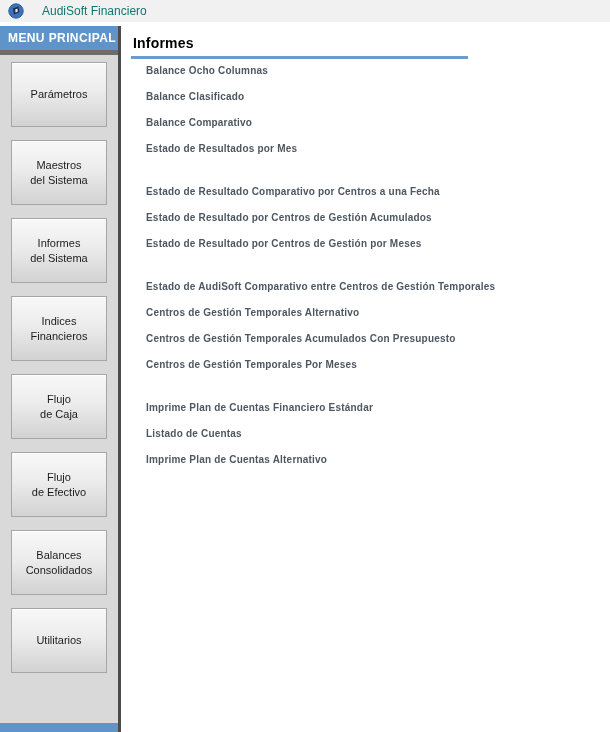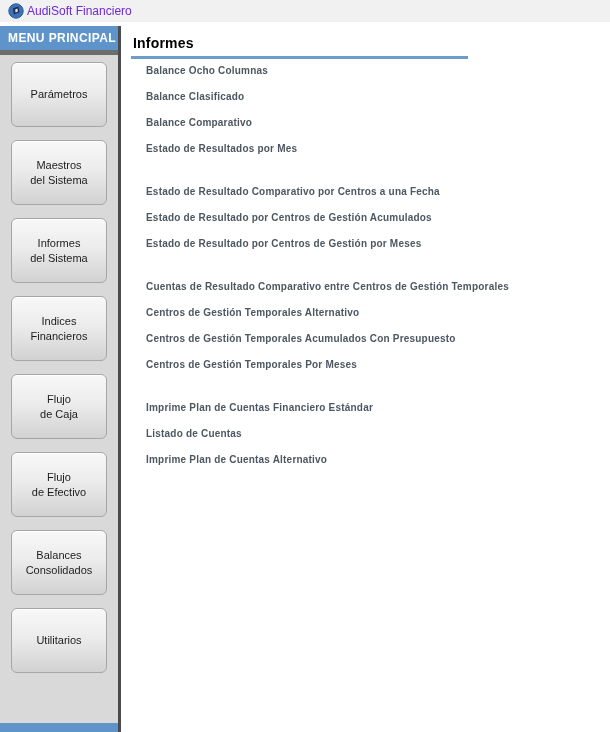--- a/index.html
+++ b/index.html
@@ -8,37 +8,37 @@
     background:#ffffff;
     font-family:"Liberation Sans","DejaVu Sans",sans-serif;
     -webkit-font-smoothing:none;
   }
   
   .titlebar{
     position:absolute;left:0;top:0;width:610px;height:22px;
     background:#f1f1f1;display:flex;align-items:center;padding-left:8px;box-sizing:border-box;
   }
   .app-icon{width:16px;height:16px;flex:0 0 16px;}
-  .window-title{margin-left:3px;font-size:12px;color:#6d28d9;}
+  .window-title{margin-left:18px;font-size:12px;color:#0f766e;}
   
   .sidebar{
     position:absolute;left:0;top:26px;width:118px;bottom:0;
     background:#d9d9d9;
   }
   .menu-header{
     height:24px;background:var(--accent,#5e94ca);
     color:#ffffff;font-size:12px;font-weight:bold;line-height:24px;
     padding-left:8px;letter-spacing:.4px;white-space:nowrap;
   }
   .menu-header-shadow{height:5px;background:#6d6d6d;}
   .button-col{padding-top:7px;}
   .side-button{
     display:flex;flex-direction:column;align-items:center;justify-content:center;
     width:96px;height:65px;margin:0 auto 13px auto;
-    border:1px solid #a6a6a6;border-radius:6px;
+    border:1px solid #a6a6a6;border-radius:0;
     background:linear-gradient(180deg,#f8f8f8 0%,#ececec 45%,#d2d2d2 100%);
     box-shadow:inset 0 1px 0 #ffffff;
     font-size:11px;color:#1c1c1c;text-align:center;line-height:15px;
     cursor:pointer;box-sizing:border-box;
   }
   .sidebar-footer-bar{
     position:absolute;left:0;bottom:0;width:118px;height:9px;
     background:var(--accent,#5e94ca);
   }
   .divider{
@@ -124,21 +124,21 @@
         <div class="report-link">Balance Clasificado</div>
         <div class="report-link">Balance Comparativo</div>
         <div class="report-link">Estado de Resultados por Mes</div>
       </div>
       <div class="report-group">
         <div class="report-link">Estado de Resultado Comparativo por Centros a una Fecha</div>
         <div class="report-link">Estado de Resultado por Centros de Gestión Acumulados</div>
         <div class="report-link">Estado de Resultado por Centros de Gestión por Meses</div>
       </div>
       <div class="report-group">
-        <div class="report-link">Cuentas de Resultado Comparativo entre Centros de Gestión Temporales</div>
+        <div class="report-link">Estado de AudiSoft Comparativo entre Centros de Gestión Temporales</div>
         <div class="report-link">Centros de Gestión Temporales Alternativo</div>
         <div class="report-link">Centros de Gestión Temporales Acumulados Con Presupuesto</div>
         <div class="report-link">Centros de Gestión Temporales Por Meses</div>
       </div>
       <div class="report-group">
         <div class="report-link">Imprime Plan de Cuentas Financiero Estándar</div>
         <div class="report-link">Listado de Cuentas</div>
         <div class="report-link">Imprime Plan de Cuentas Alternativo</div>
       </div>
     </div>

